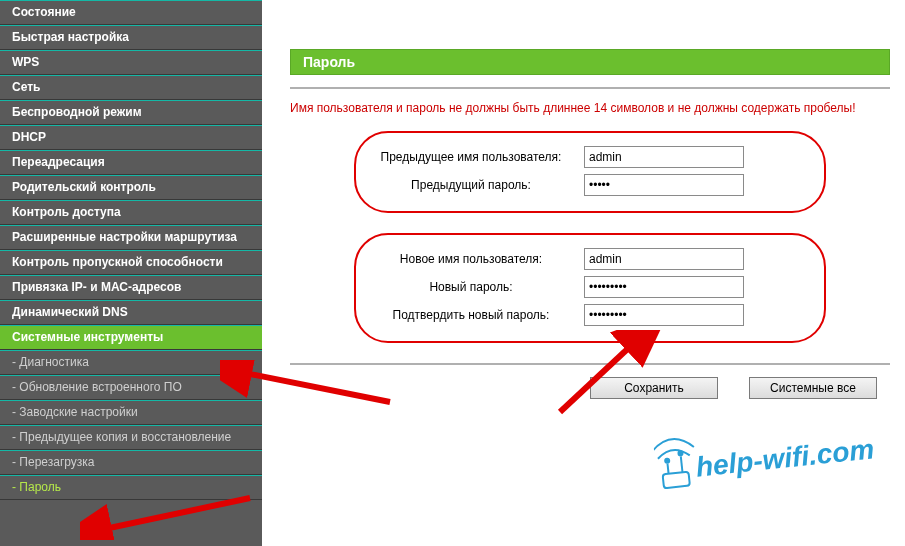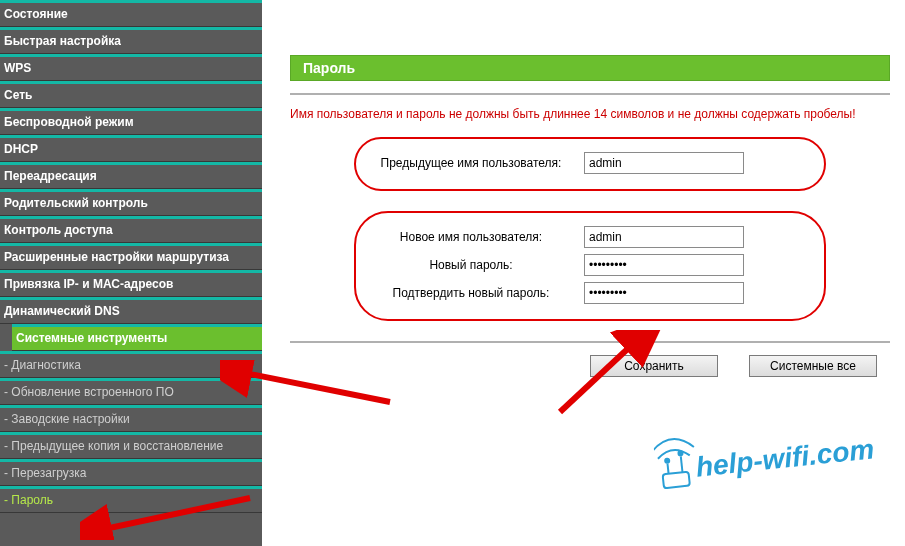--- a/index.html
+++ b/index.html
@@ -1,26 +1,26 @@
 <!DOCTYPE html>
 <html><head>
 <meta charset="utf-8">
 <style>
   html,body{margin:0;padding:0;font-family:Arial,Helvetica,sans-serif;font-size:12px;background:#fff;}
   .wrap{width:905px;height:546px;position:relative;overflow:hidden;}
   
   .sidebar{position:absolute;left:0;top:0;width:262px;height:546px;background:#5a5a5a;}
-  .nav-item{height:23px;line-height:23px;padding:0 4px;color:#fff;font-weight:bold;
-    background:#5a5a5a;border-top:3px solid #14b8a6;border-bottom:1px solid #383838;
+  .nav-item{height:23px;line-height:23px;padding:0 12px;color:#fff;font-weight:bold;
+    background:#5a5a5a;border-top:1px solid #14b8a6;border-bottom:1px solid #383838;
     font-size:12px;white-space:nowrap;overflow:hidden;cursor:pointer;}
-  .nav-item.active{background:#6bbf2e;margin-left:12px;}
+  .nav-item.active{background:#6bbf2e;}
   .nav-item.sub{font-weight:normal;color:#cfcfcf;}
   .nav-item.sub.sel{color:#b5e84a;}
   
-  .main{position:absolute;left:290px;top:55px;width:600px;}
+  .main{position:absolute;left:290px;top:49px;width:600px;}
   .panel-title{background:#6bbf2e;color:#fff;font-weight:bold;font-size:14px;
     padding:4px 12px;border:1px solid #5aa826;margin-bottom:6px;}
   .hr{height:2px;background:#b0b0b0;margin:12px 0;}
   .warn{color:#cc0000;font-size:12px;margin:2px 0 16px;}
   .group{border:2px solid #e00000;border-radius:34px;padding:10px 28px 12px 10px;margin:0 auto 20px;width:430px;}
   .row{display:flex;align-items:center;height:28px;}
   .lbl{width:210px;text-align:center;padding-right:8px;color:#000;}
   .inp{width:150px;height:18px;border:1px solid #8a8a8a;font-size:12px;padding:1px 4px;background:#fff;}
   .btnbar{display:flex;gap:31px;justify-content:flex-start;margin-left:300px;}
   .btn{width:128px;height:22px;border:1px solid #7a7a7a;background:linear-gradient(#f4f4f4,#dcdcdc);
@@ -40,40 +40,45 @@
       <div class="nav-item">Состояние</div>
       <div class="nav-item">Быстрая настройка</div>
       <div class="nav-item">WPS</div>
       <div class="nav-item">Сеть</div>
       <div class="nav-item">Беспроводной режим</div>
       <div class="nav-item">DHCP</div>
       <div class="nav-item">Переадресация</div>
       <div class="nav-item">Родительский контроль</div>
       <div class="nav-item">Контроль доступа</div>
       <div class="nav-item">Расширенные настройки маршрутиза</div>
+      <div class="nav-item">Контроль пропускной способности</div>
       <div class="nav-item">Привязка IP- и МАС-адресов</div>
       <div class="nav-item">Динамический DNS</div>
       <div class="nav-item active">Системные инструменты</div>
       <div class="nav-item sub">- Диагностика</div>
       <div class="nav-item sub">- Обновление встроенного ПО</div>
       <div class="nav-item sub">- Заводские настройки</div>
       <div class="nav-item sub">- Предыдущее копия и восстановление</div>
       <div class="nav-item sub">- Перезагрузка</div>
       <div class="nav-item sub sel">- Пароль</div>
     </div>
 
   <div class="main">
     <div class="panel-title">Пароль</div>
     <div class="hr"></div>
     <div class="warn">Имя пользователя и пароль не должны быть длиннее 14 символов и не должны содержать пробелы!</div>
 
     <div class="group">
       <div class="row">
         <div class="lbl">Предыдущее имя пользователя:</div>
         <input class="inp" value="admin" style="">
+      </div>
+      <div class="row">
+        <div class="lbl">Предыдущий пароль:</div>
+        <input class="inp" value="•••••" style="">
       </div>
     </div>
 
     <div class="group">
       <div class="row">
         <div class="lbl">Новое имя пользователя:</div>
         <input class="inp" value="admin" style="">
       </div>
       <div class="row">
         <div class="lbl">Новый пароль:</div>

